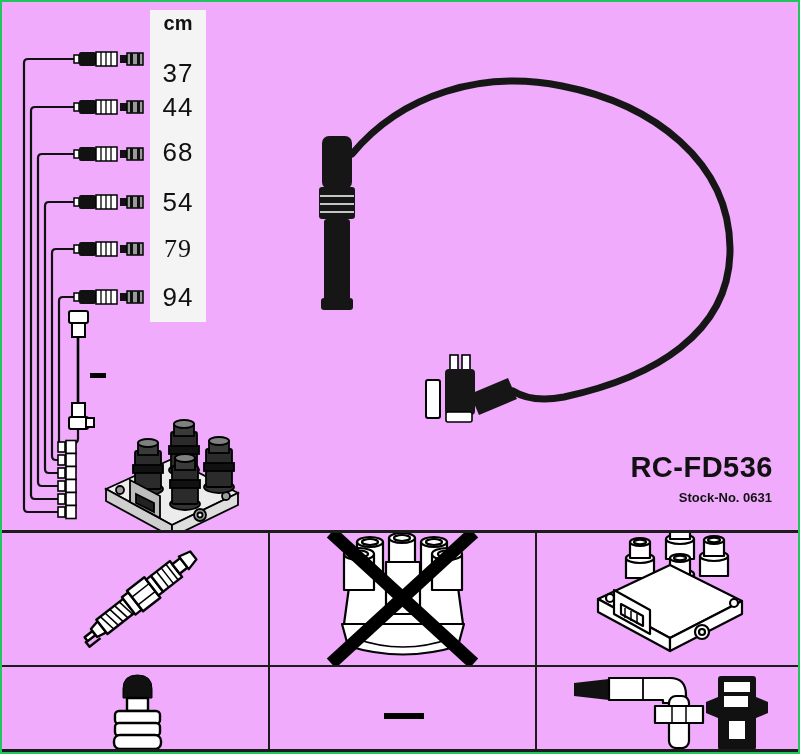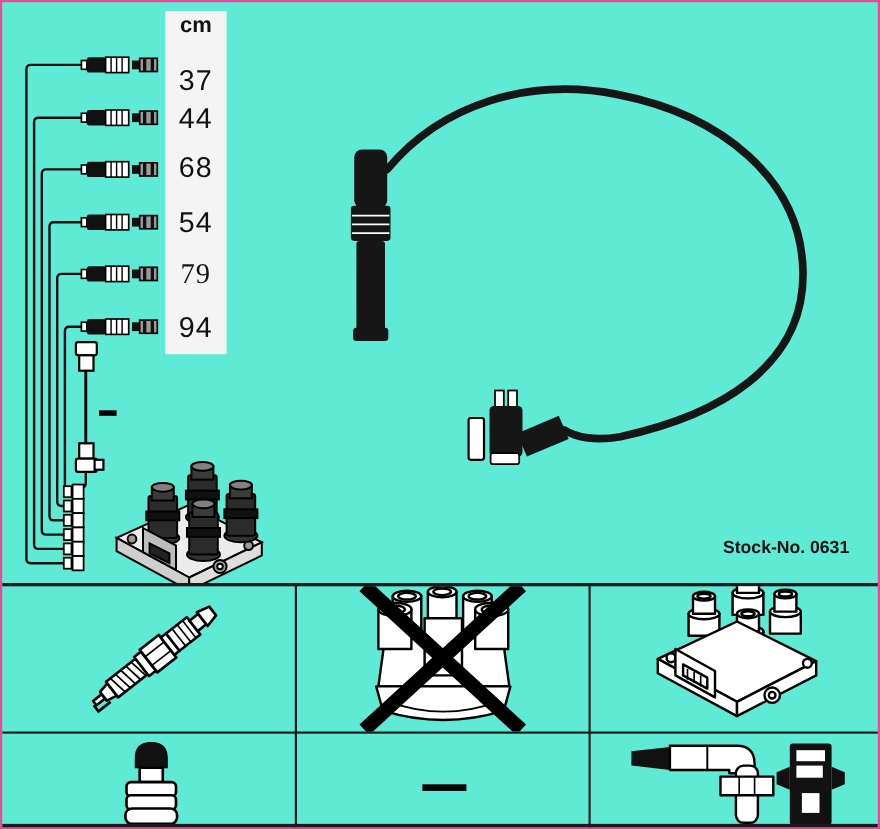--- a/index.html
+++ b/index.html
@@ -1,31 +1,31 @@
 <!DOCTYPE html>
 <html><head>
 <meta charset="utf-8">
 <style>
   html,body{margin:0;padding:0;background:#fff;}
   .stage{
-    position:relative;width:800px;height:754px;background:#5eead4;
-    border:2px solid #ec4899;box-sizing:border-box;overflow:hidden;
+    position:relative;width:800px;height:754px;background:#f0abfc;
+    border:2px solid #22c55e;box-sizing:border-box;overflow:hidden;
     font-family:"Liberation Sans", sans-serif;color:#111;
   }
   .abs{position:absolute;}
   .num-band{left:148px;top:8px;width:56px;height:312px;background:#f4f4f4;}
   .cm-header{left:148px;top:10px;width:56px;text-align:center;font-weight:bold;font-size:20px;}
   .len{left:148px;width:56px;text-align:center;font-size:26px;letter-spacing:1px;}
   .len0{top:56px;} .len1{top:90px;} .len2{top:135px;}
   .len3{top:185px;} .len4{top:232px;font-family:Liberation Serif, serif;} .len5{top:280px;}
   .dash{background:#000;}
   .dash-nolen{left:88px;top:371px;width:16px;height:5px;}
   .dash-cell{left:382px;top:711px;width:40px;height:6px;}
   .code{right:25px;top:449px;font-weight:bold;font-size:29px;text-align:right;letter-spacing:.5px;}
-  .stock{right:26px;top:488px;font-weight:bold;font-size:16px;}
+  .stock{right:26px;top:488px;font-weight:bold;font-size:13px;}
   .gline{background:#1c1c1c;}
   .g-top{left:0;top:528px;width:800px;height:3px;}
   .g-mid{left:0;top:663px;width:800px;height:2px;}
   .g-bot{left:0;top:747px;width:800px;height:5px;}
   .g-v1{left:266px;top:528px;width:2px;height:224px;}
   .g-v2{left:533px;top:528px;width:2px;height:224px;}
   svg{display:block;}
 </style>
 </head>
 <body>
@@ -38,20 +38,21 @@
   <div class="abs len len0">37</div>
   <div class="abs len len1">44</div>
   <div class="abs len len2">68</div>
   <div class="abs len len3">54</div>
   <div class="abs len len4">79</div>
   <div class="abs len len5">94</div>
 
   <div class="abs dash dash-nolen"></div>
   <div class="abs dash dash-cell"></div>
 
+  <div class="abs code">RC-FD536</div>
   <div class="abs stock">Stock-No. 0631</div>
 
   <svg class="abs" style="left:0;top:0" width="800" height="528" viewBox="0 0 800 528">
     <defs>
       <g id="lead">
         <rect x="0" y="-4" width="5" height="8" fill="#fff" stroke="#000" stroke-width="1.5"></rect>
         <rect x="5" y="-7" width="17" height="14" rx="2" fill="#111"></rect>
         <rect x="22" y="-7" width="21" height="14" fill="#fff" stroke="#000" stroke-width="1.5"></rect>
         <line x1="27" y1="-7" x2="27" y2="7" stroke="#000" stroke-width="1.3"></line>
         <line x1="32" y1="-7" x2="32" y2="7" stroke="#000" stroke-width="1.3"></line>

